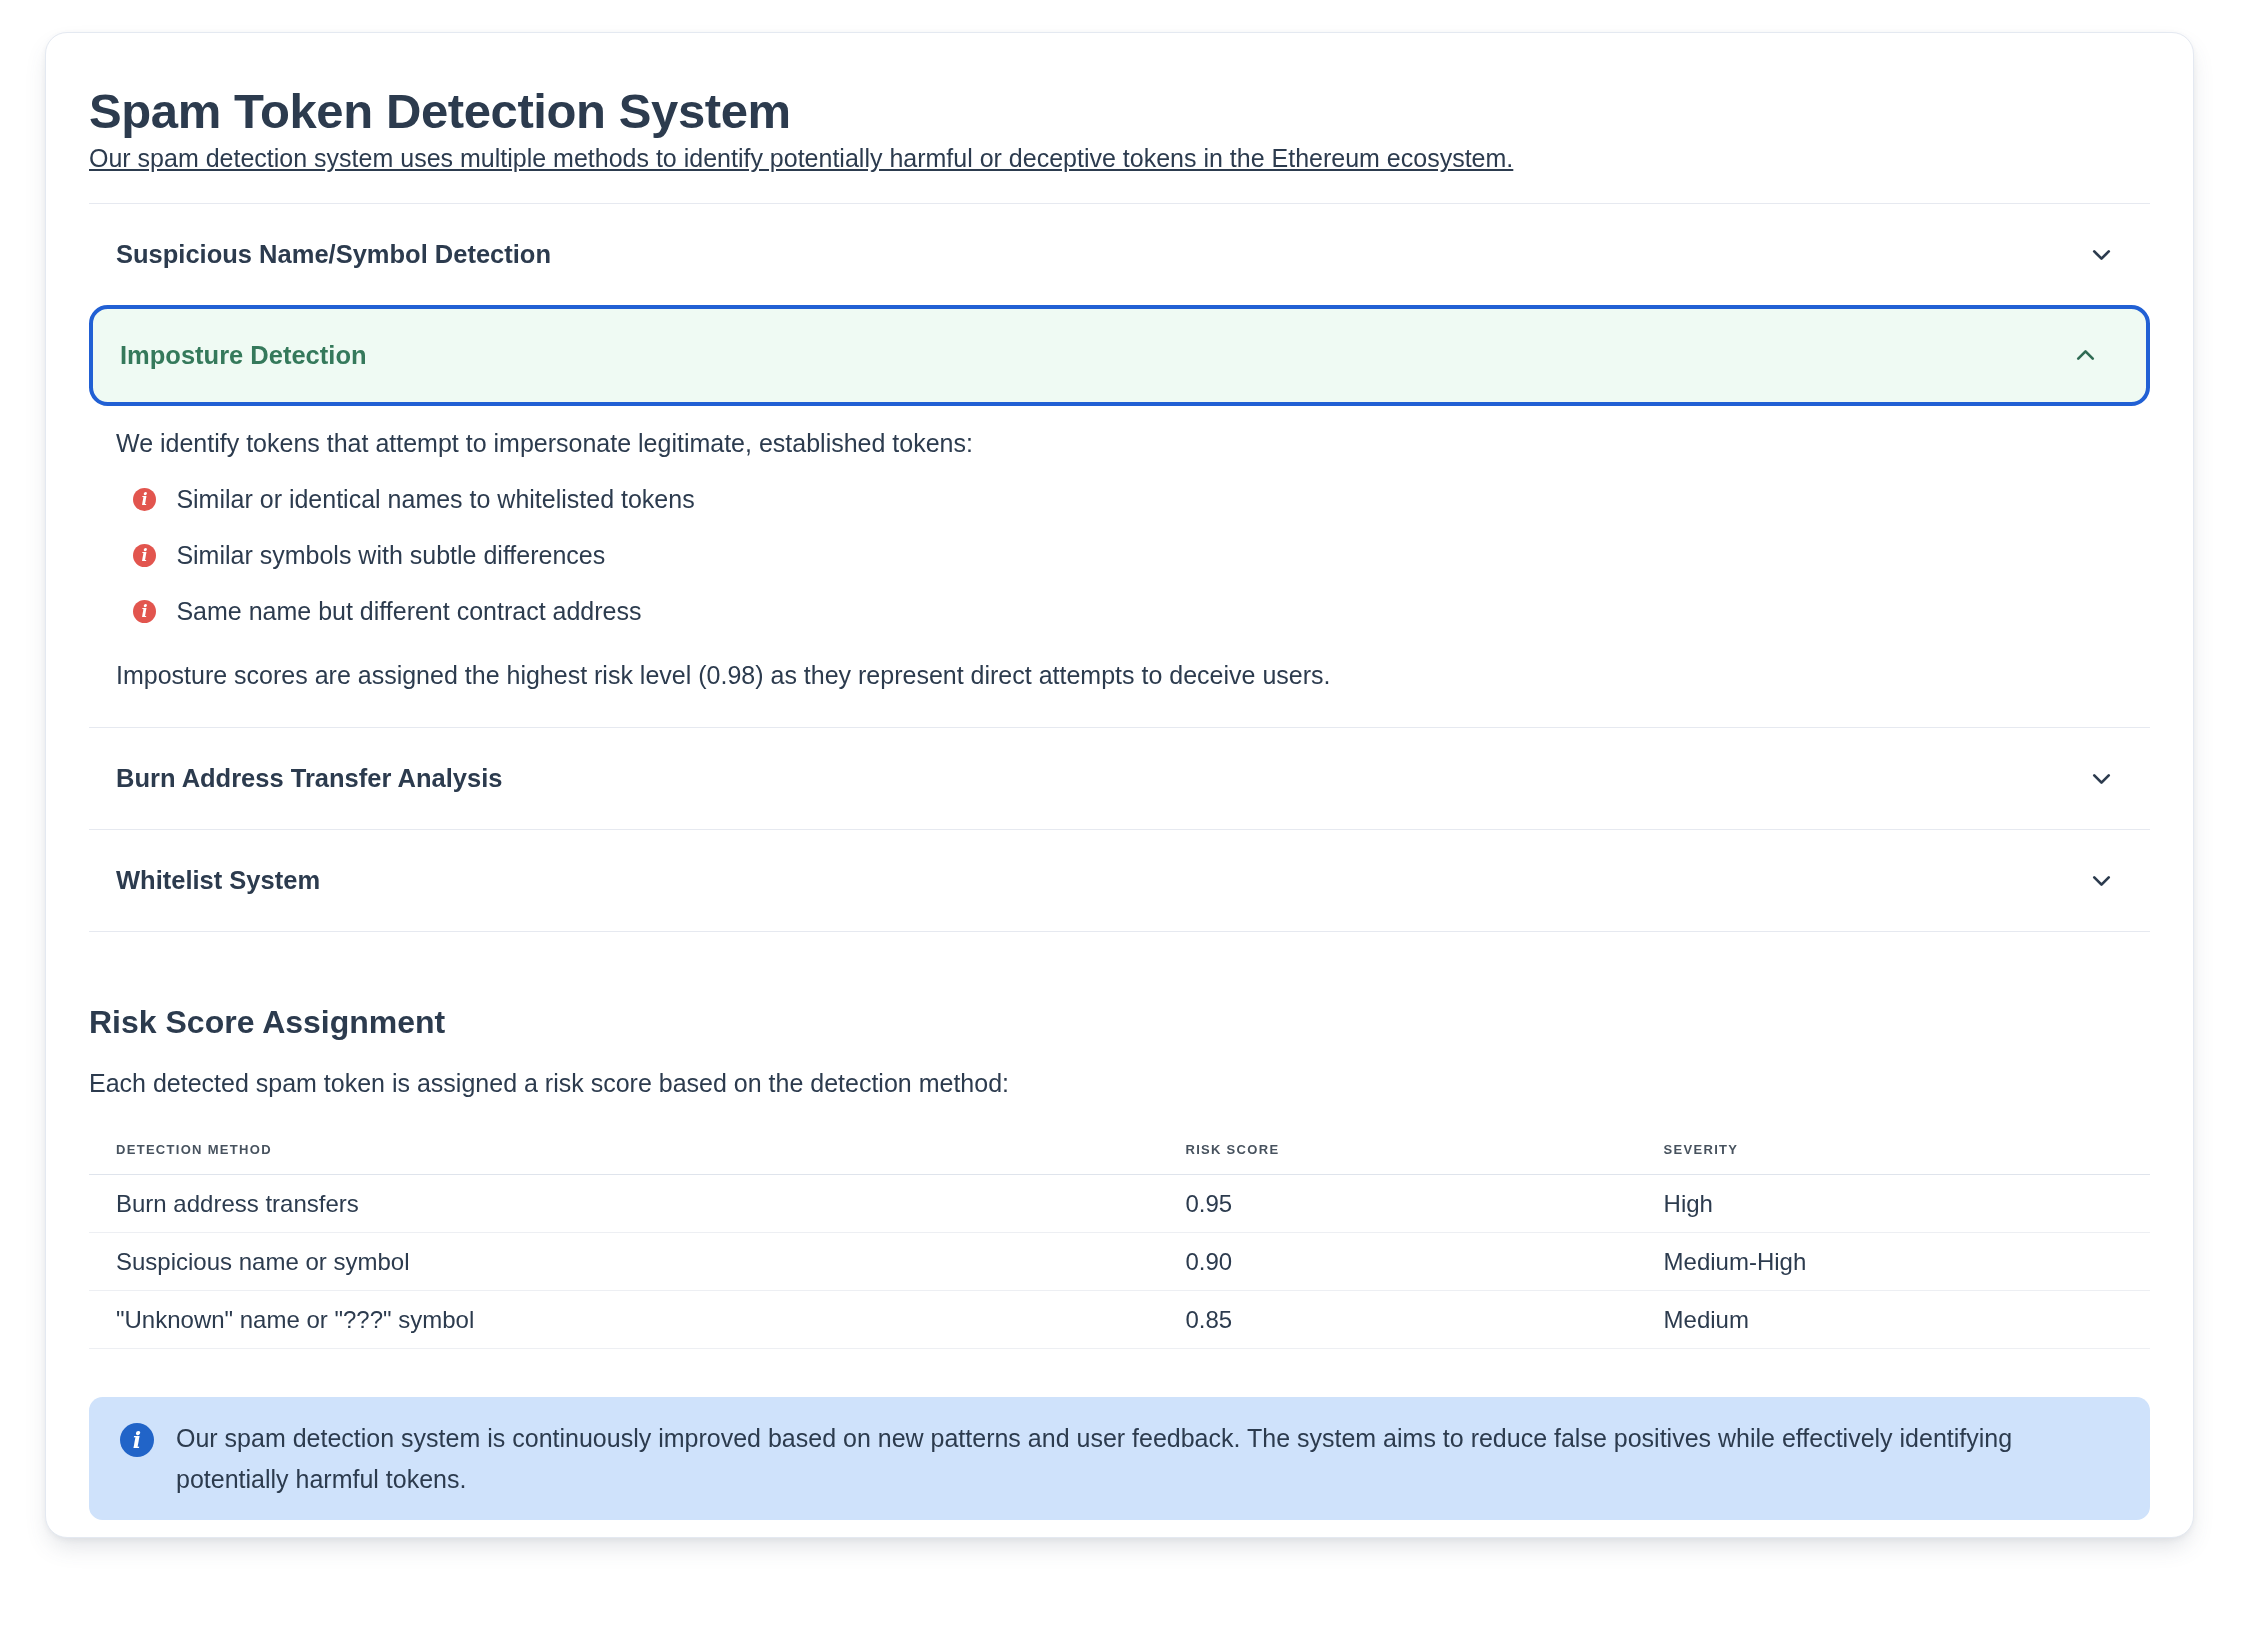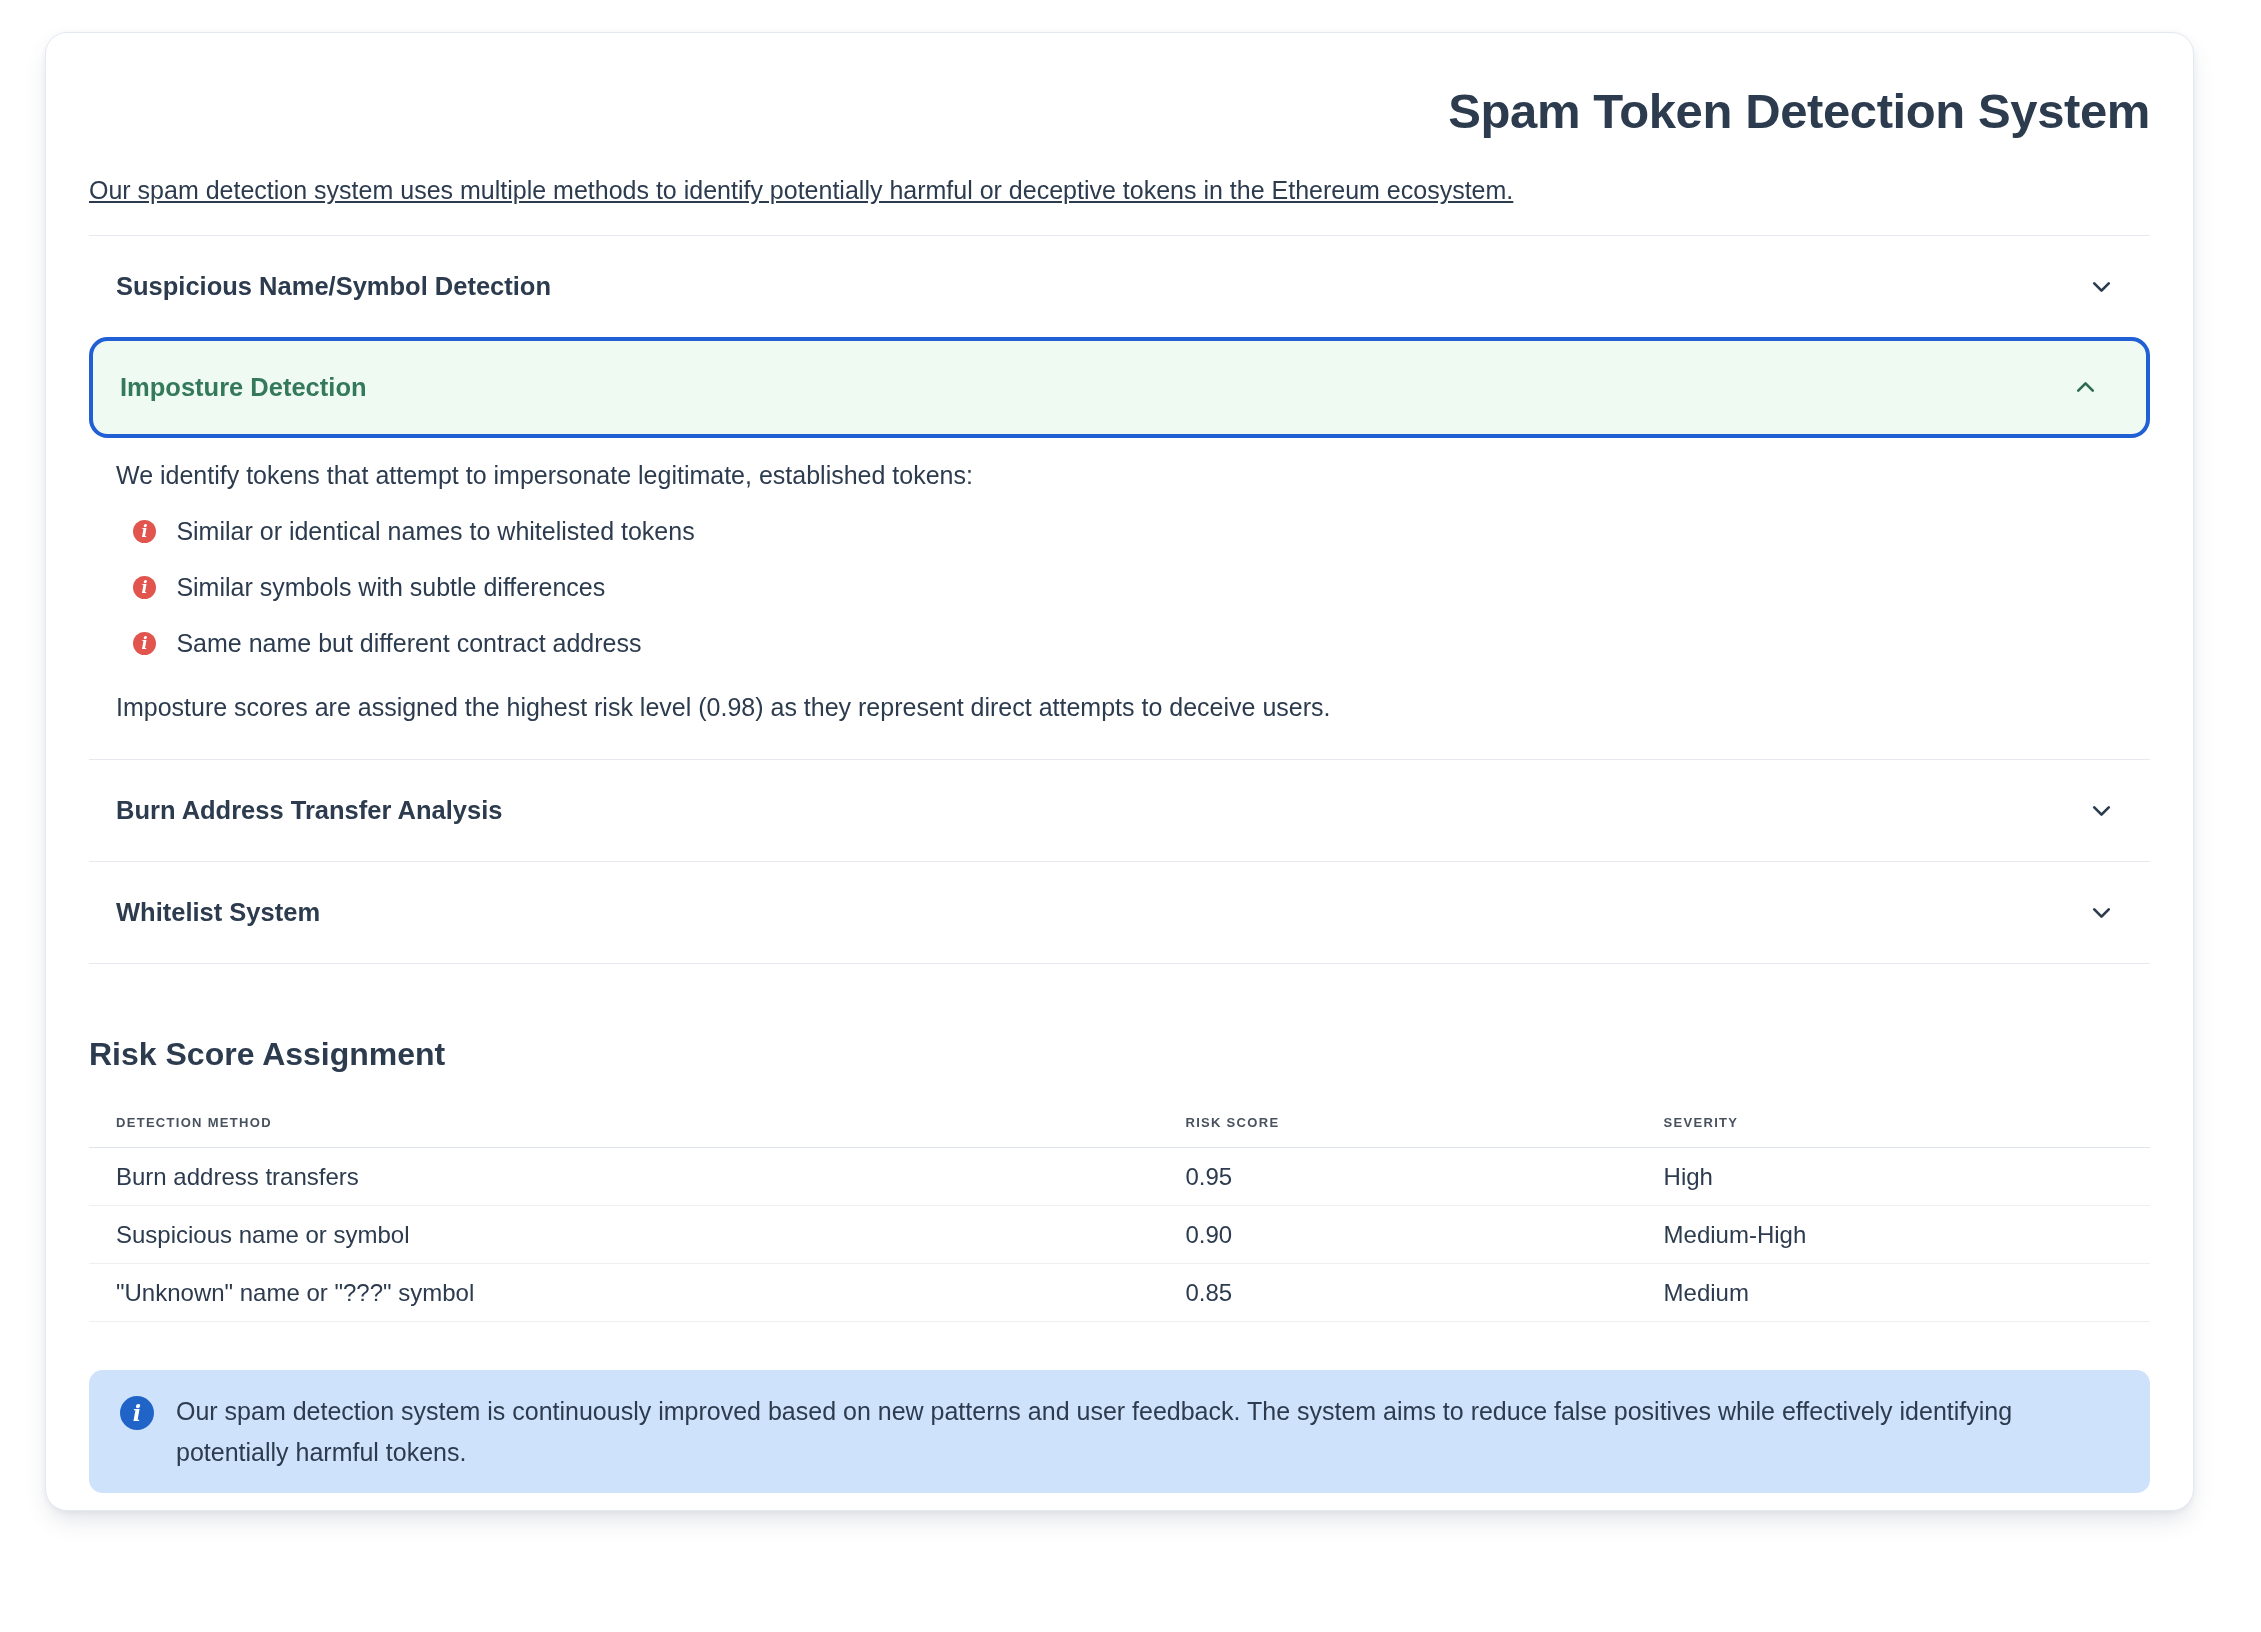--- a/index.html
+++ b/index.html
@@ -28,22 +28,20 @@
     border-radius:22px;
     box-shadow:0 12px 24px -5.1px rgba(71,85,105,.18),0 1.7px 5.1px rgba(71,85,105,.06);
     padding:48px 43px 17px 43px;
   }
 
   .page-title{
     font-size:49px;
     font-weight:700;
     line-height:60px;
     letter-spacing:-0.4px;
-    margin-bottom:32px;
-    text-align:right;
   }
   .page-subtitle{
     font-size:25px;
     line-height:35px;
     margin-bottom:27px;
     text-decoration:underline;
   }
 
   
   .acc-header{
@@ -225,20 +223,21 @@
       <span class="acc-label">Whitelist System</span>
       <svg class="chev" viewBox="0 0 28 28" fill="none" stroke="#2c3b4e" stroke-width="2.6" stroke-linecap="round" stroke-linejoin="round">
           <polyline points="7,11 14,18 21,11"></polyline>
         </svg>
     </div>
 
     <div class="acc-bottom-line"></div>
   </div>
 
   <h2 class="risk-heading">Risk Score Assignment</h2>
+  <p class="risk-desc">Each detected spam token is assigned a risk score based on the detection method:</p>
 
   <table class="risk-table">
     <colgroup>
         <col class="c1">
         <col class="c2">
         <col class="c3">
       </colgroup>
     <thead>
       <tr>
         <th>Detection Method</th>

